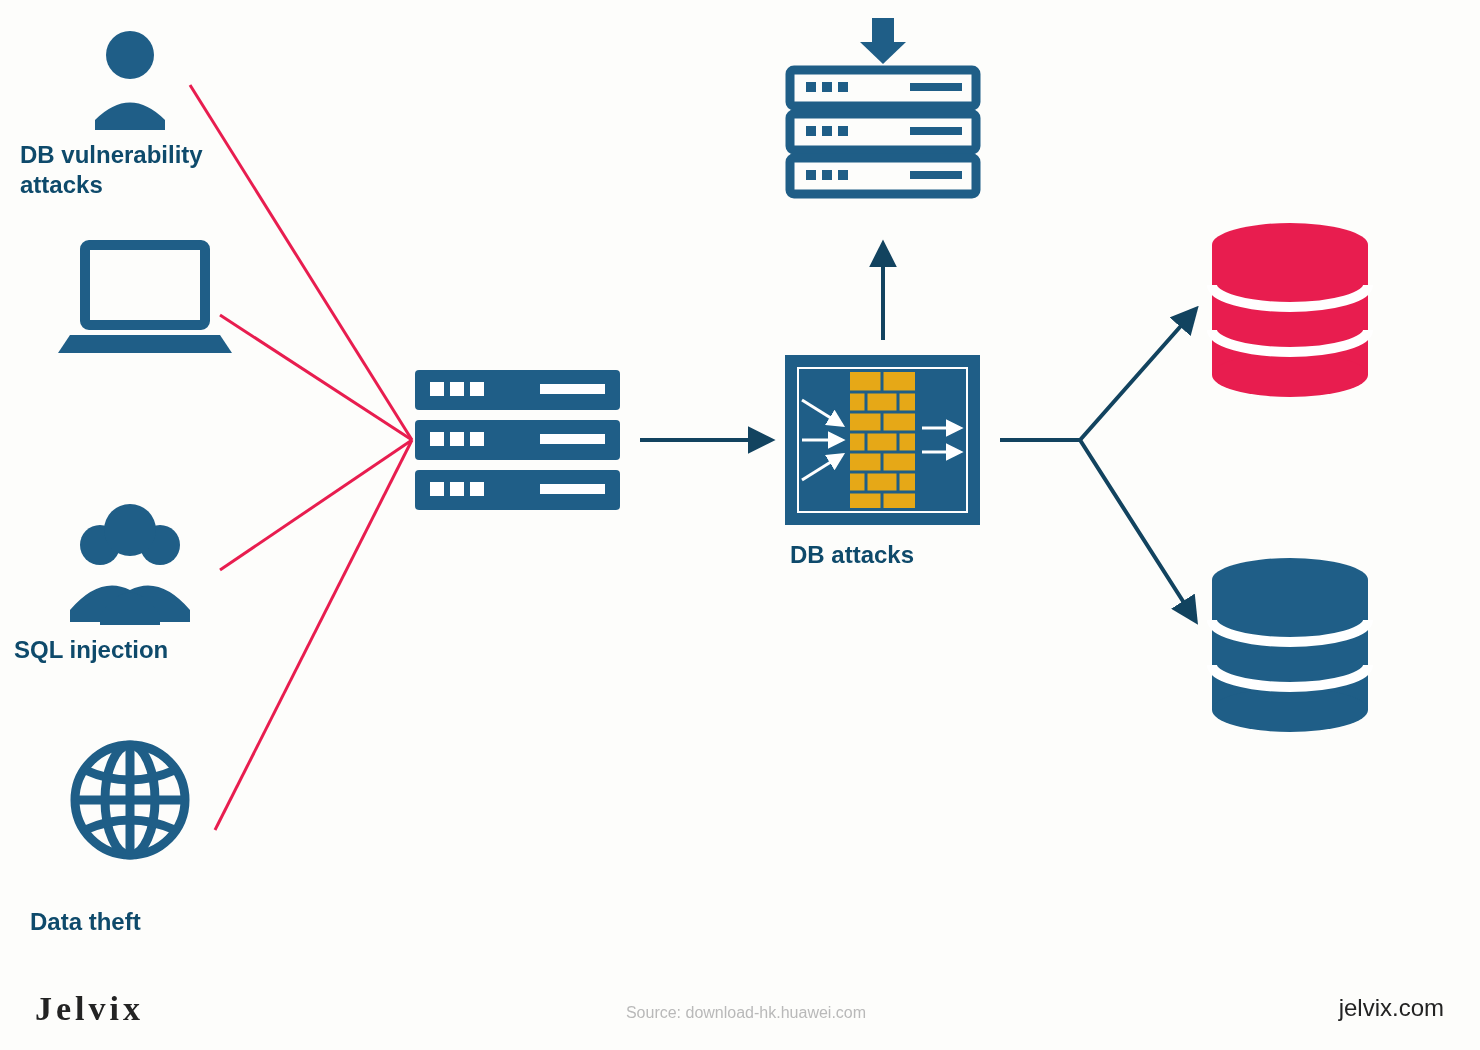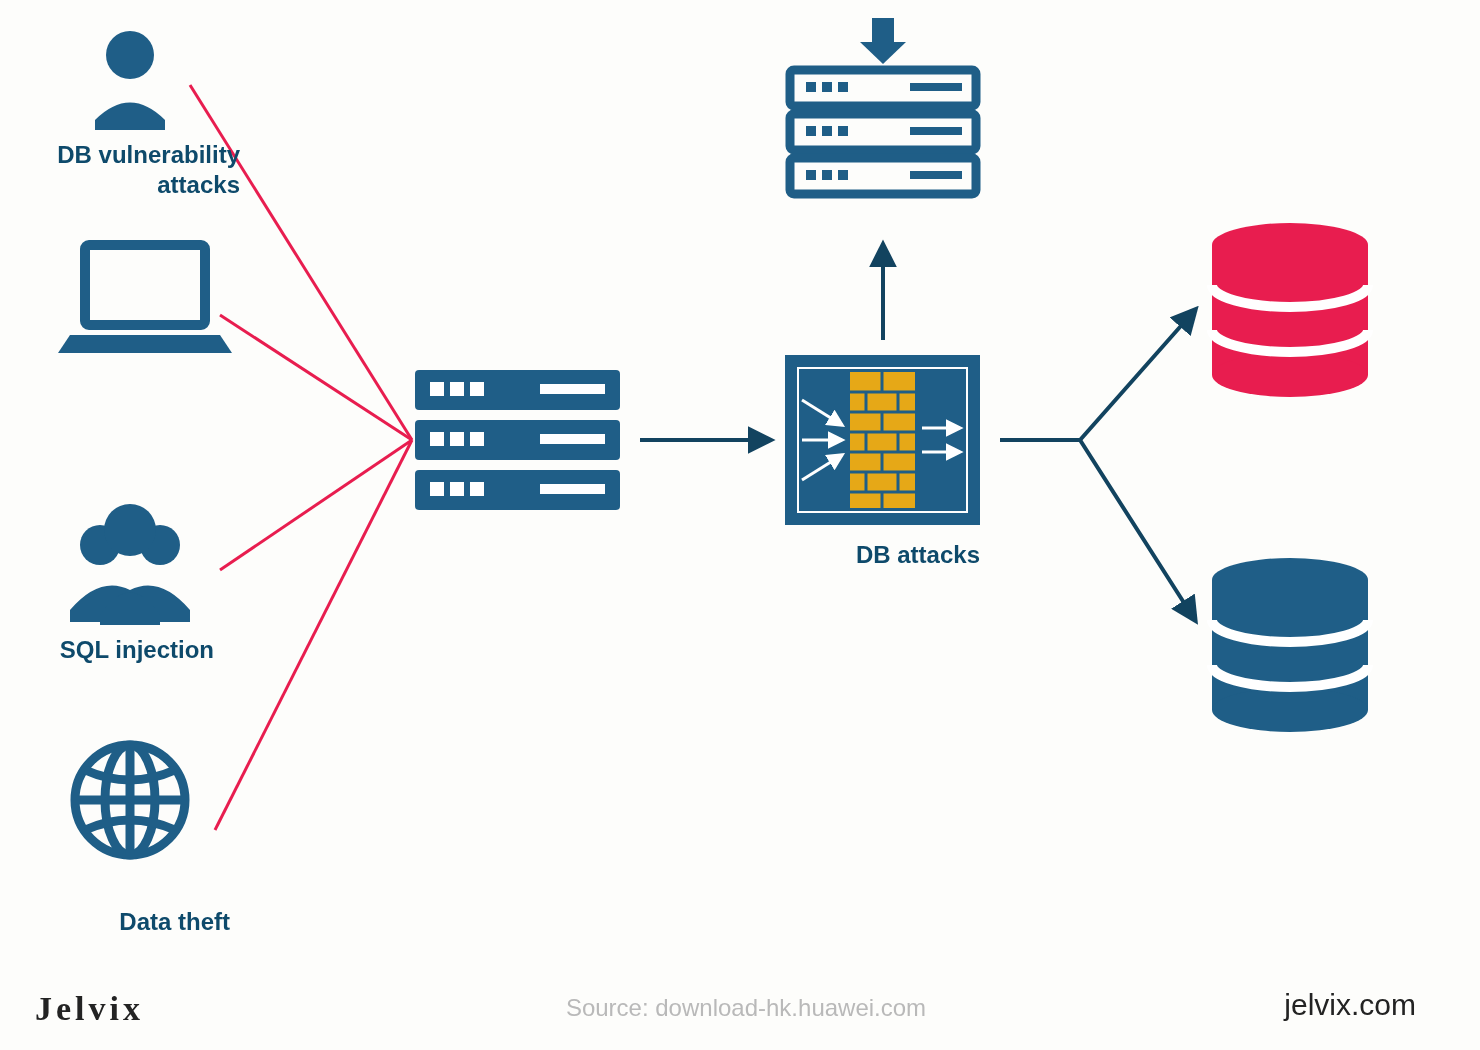--- a/index.html
+++ b/index.html
@@ -1,20 +1,20 @@
 <!DOCTYPE html>
 <html><head>
 <meta charset="utf-8">
 <style>
   html,body{margin:0;padding:0;width:1480px;height:1050px;background:#fdfdfb;font-family:"Helvetica Neue",Arial,sans-serif;color:#0e4a6b;overflow:hidden}
   .stage{position:relative;width:1480px;height:1050px}
-  .label{position:absolute;font-weight:700;font-size:24px;text-align:right;color:#0e4a6b;line-height:1.25}
+  .label{position:absolute;font-weight:700;font-size:24px;text-align:left;color:#0e4a6b;line-height:1.25}
   .footer-left{position:absolute;left:35px;bottom:22px;font-family:Georgia,'Times New Roman',serif;font-size:34px;letter-spacing:4px;color:#232323;font-weight:700}
-  .footer-center{position:absolute;left:12px;right:0;bottom:28px;text-align:center;font-size:24px;color:#b9b9b9}
-  .footer-right{position:absolute;right:64px;bottom:28px;font-size:30px;color:#232323}
+  .footer-center{position:absolute;left:12px;right:0;bottom:28px;text-align:center;font-size:16px;color:#b9b9b9}
+  .footer-right{position:absolute;right:36px;bottom:28px;font-size:24px;color:#232323}
   svg{position:absolute;left:0;top:0}
 </style>
 </head>
 <body>
 
 <div class="stage">
 
 <svg width="1480" height="1050" viewBox="0 0 1480 1050">
   <defs>
     <marker id="arrow-dark" viewBox="0 0 10 10" refX="8" refY="5" markerWidth="7" markerHeight="7" orient="auto-start-reverse">

